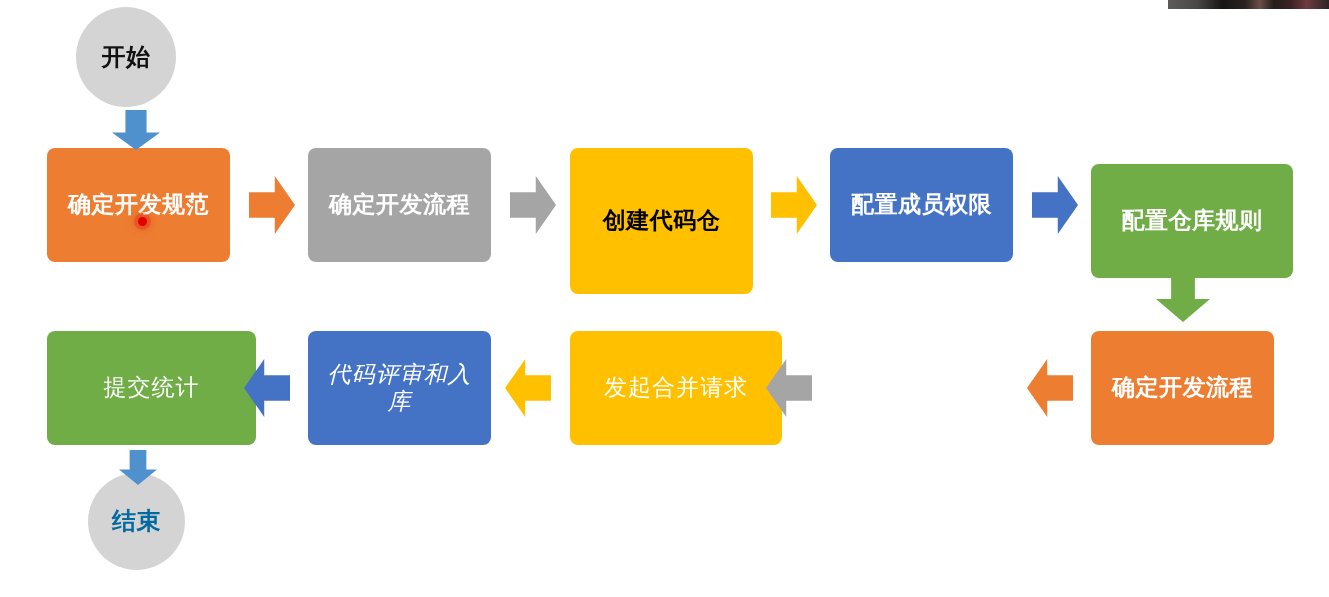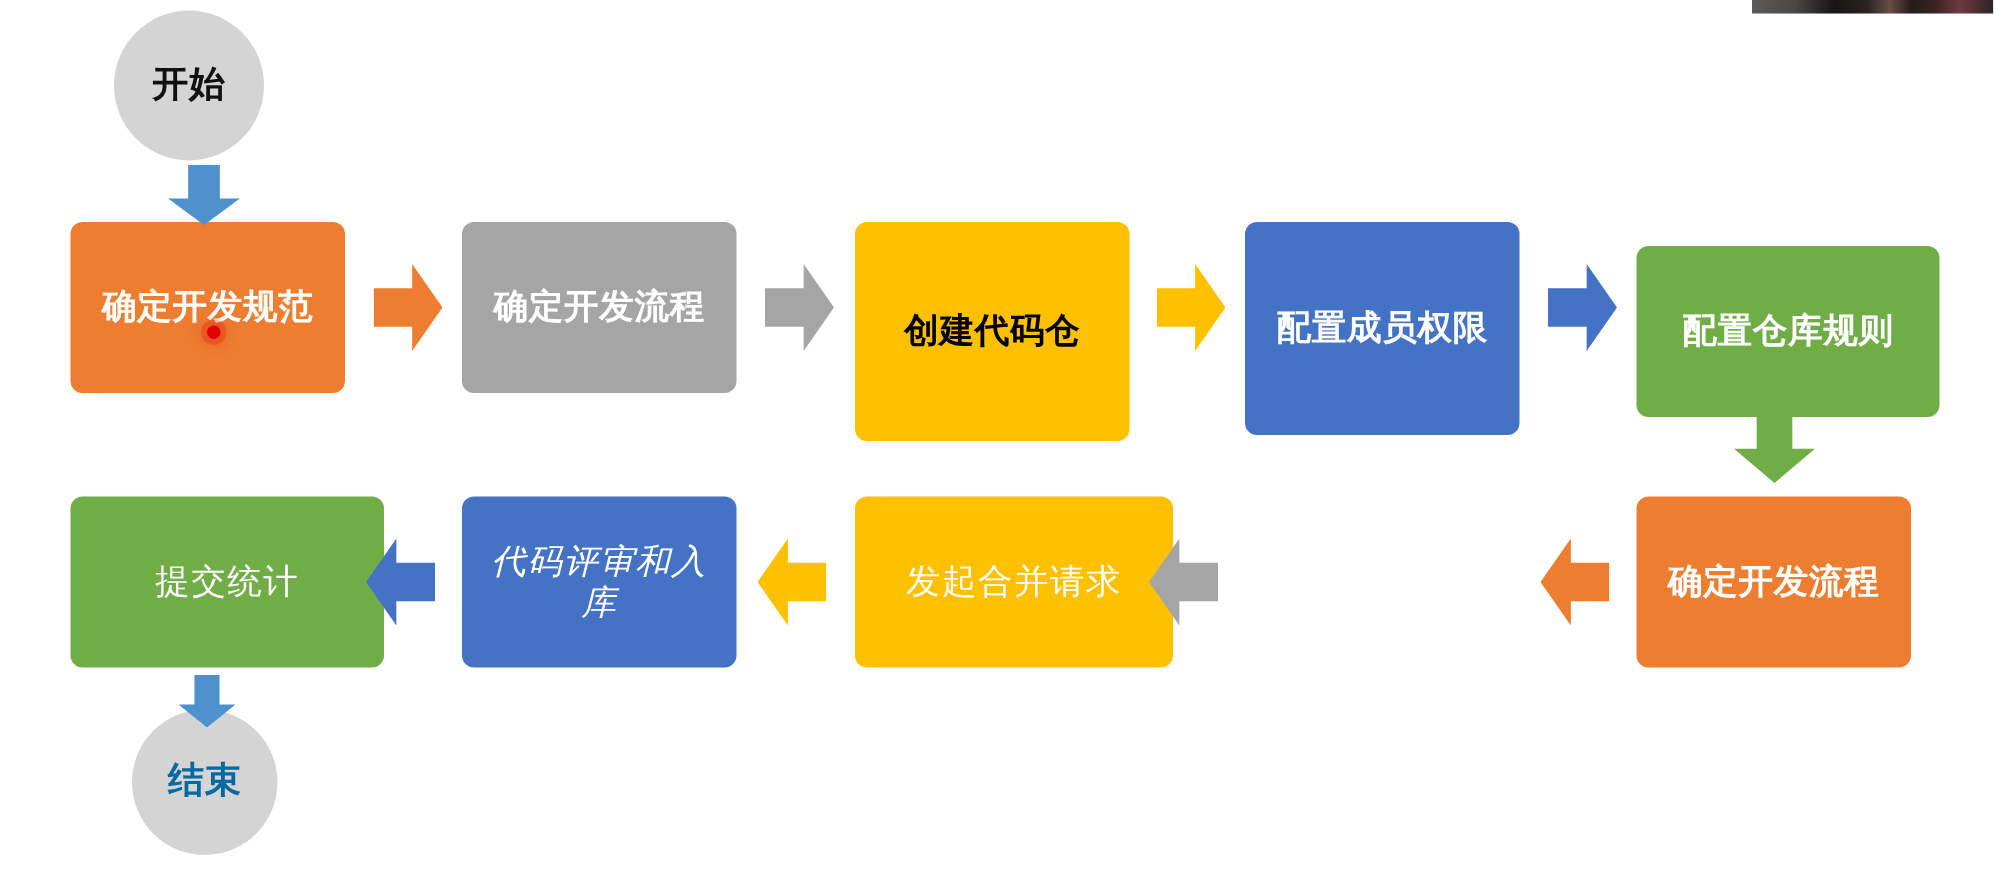--- a/index.html
+++ b/index.html
@@ -94,21 +94,21 @@
   </div>
   <div class="node box" style="left: 47px; top: 148px; width: 183px; height: 114px; background: rgb(237, 125, 49); color: rgb(255, 255, 255);">
     <span>确定开发规范</span>
   </div>
   <div class="node box" style="left: 308px; top: 148px; width: 183px; height: 114px; background: rgb(165, 165, 165); color: rgb(255, 255, 255);">
     <span>确定开发流程</span>
   </div>
   <div class="node box" style="left: 570px; top: 148px; width: 183px; height: 146px; background: rgb(255, 192, 0); color: #000000;">
     <span>创建代码仓</span>
   </div>
-  <div class="node box" style="left: 830px; top: 148px; width: 183px; height: 142px; background: rgb(68, 114, 196); color: rgb(255, 255, 255);">
+  <div class="node box" style="left: 830px; top: 148px; width: 183px; height: 114px; background: rgb(68, 114, 196); color: rgb(255, 255, 255);">
     <span>配置成员权限</span>
   </div>
   <div class="node box" style="left: 1091px; top: 164px; width: 202px; height: 114px; background: rgb(112, 173, 71); color: rgb(255, 255, 255);">
     <span>配置仓库规则</span>
   </div>
   <div class="node box" style="left: 1091px; top: 331px; width: 183px; height: 114px; background: rgb(237, 125, 49); color: rgb(255, 255, 255);">
     <span>确定开发流程</span>
   </div>
   <div class="node box light" style="left: 570px; top: 331px; width: 212px; height: 114px; background: rgb(255, 192, 0); color: rgb(255, 255, 255);">
     <span>发起合并请求</span>

